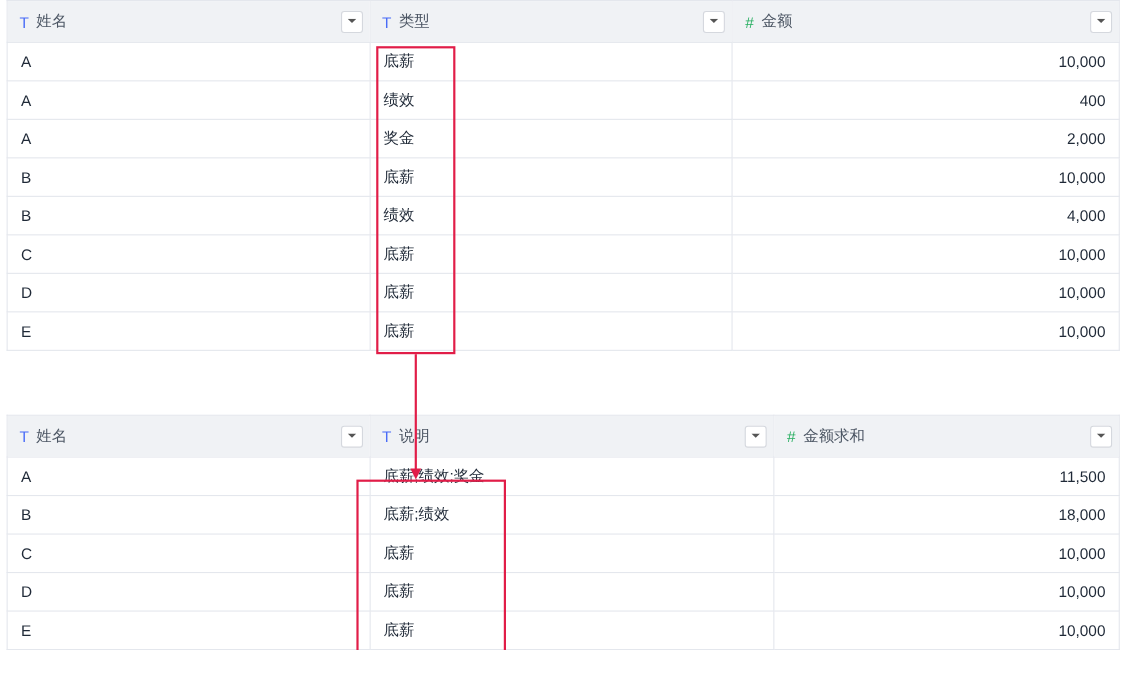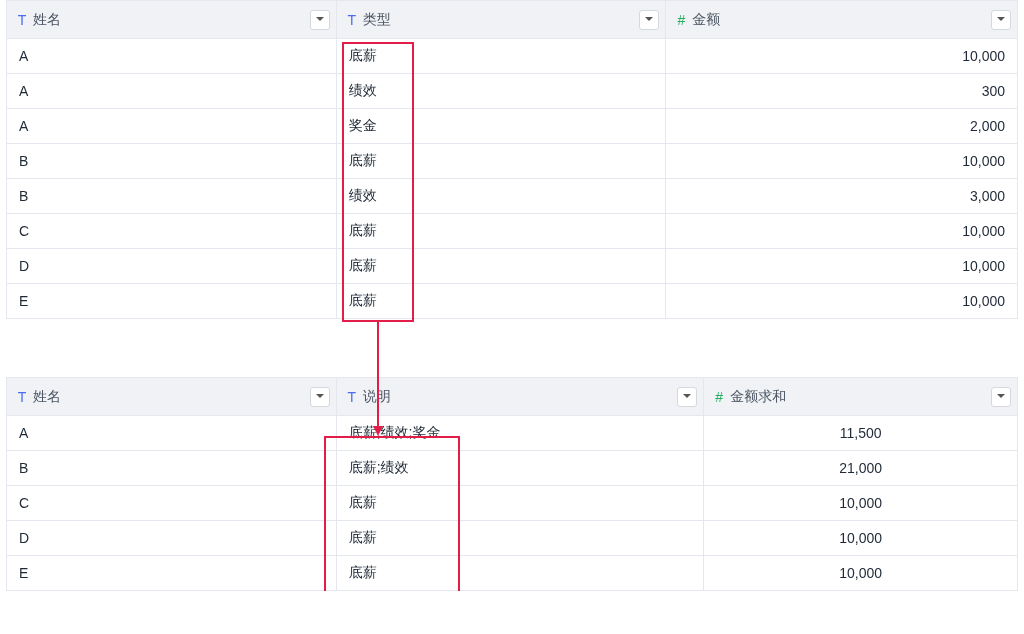--- a/index.html
+++ b/index.html
@@ -73,21 +73,21 @@
       border-right: 1px solid #e4e7ed;
       color: #1f2937;
     }
     .table tbody tr:first-child td {
       border-top: none;
     }
     .col-name { width: 330px; }
     .col-type { width: 330px; }
     .col-amount { width: 352px; text-align: right; }
     .col-desc { width: 368px; }
-    .col-sum { width: 314px; text-align: center; }
+    .col-sum { width: 314px; text-align: right; }
     .col-name2 { width: 330px; }
 
     .highlight-box-top {
       position: absolute;
       border: 2px solid #e11d48;
       pointer-events: none;
     }
     .highlight-box-bottom {
       position: absolute;
       border: 2px solid #e11d48;
@@ -157,36 +157,36 @@
     </thead>
     <tbody id="t1body">
         <tr>
           <td class="col-name">A</td>
           <td class="col-type">底薪</td>
           <td class="col-amount">10,000</td>
         </tr>
         <tr>
           <td class="col-name">A</td>
           <td class="col-type">绩效</td>
-          <td class="col-amount">300</td>
+          <td class="col-amount">400</td>
         </tr>
         <tr>
           <td class="col-name">A</td>
           <td class="col-type">奖金</td>
           <td class="col-amount">2,000</td>
         </tr>
         <tr>
           <td class="col-name">B</td>
           <td class="col-type">底薪</td>
           <td class="col-amount">10,000</td>
         </tr>
         <tr>
           <td class="col-name">B</td>
           <td class="col-type">绩效</td>
-          <td class="col-amount">3,000</td>
+          <td class="col-amount">4,000</td>
         </tr>
         <tr>
           <td class="col-name">C</td>
           <td class="col-type">底薪</td>
           <td class="col-amount">10,000</td>
         </tr>
         <tr>
           <td class="col-name">D</td>
           <td class="col-type">底薪</td>
           <td class="col-amount">10,000</td>
@@ -241,21 +241,21 @@
     </thead>
     <tbody id="t2body">
         <tr>
           <td class="col-name2">A</td>
           <td class="col-desc">底薪;绩效;奖金</td>
           <td class="col-sum">11,500</td>
         </tr>
         <tr>
           <td class="col-name2">B</td>
           <td class="col-desc">底薪;绩效</td>
-          <td class="col-sum">21,000</td>
+          <td class="col-sum">18,000</td>
         </tr>
         <tr>
           <td class="col-name2">C</td>
           <td class="col-desc">底薪</td>
           <td class="col-sum">10,000</td>
         </tr>
         <tr>
           <td class="col-name2">D</td>
           <td class="col-desc">底薪</td>
           <td class="col-sum">10,000</td>

